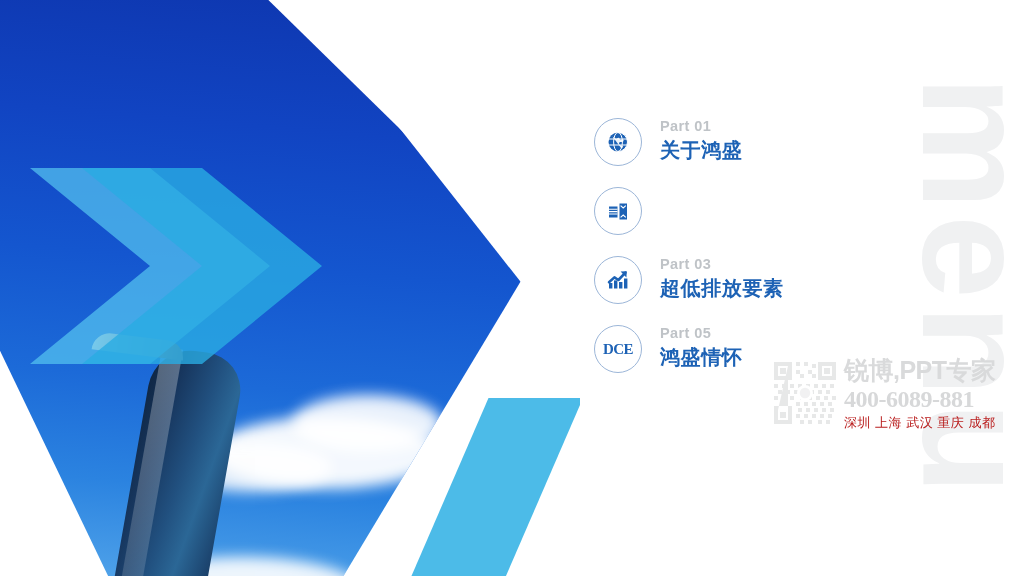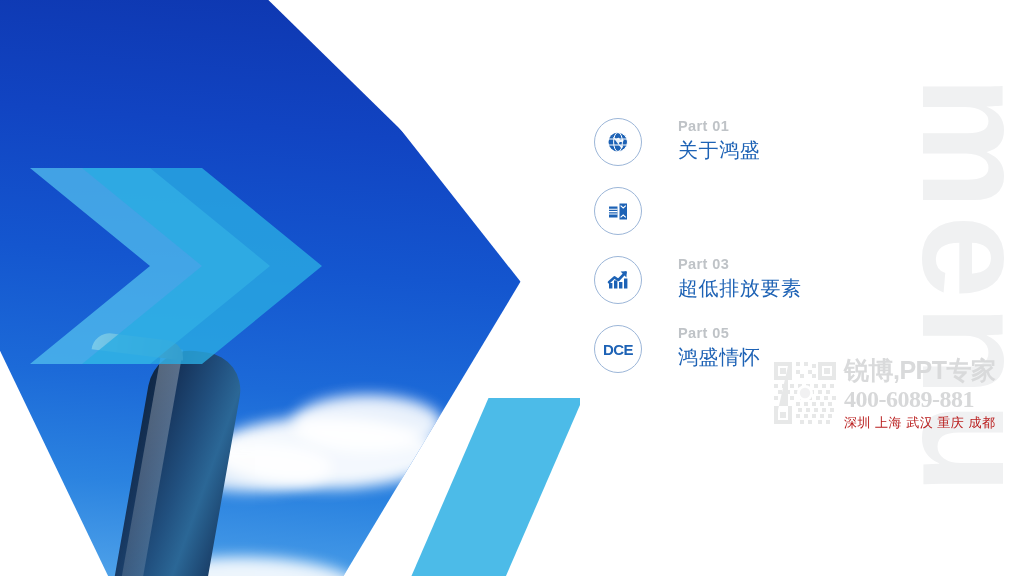--- a/index.html
+++ b/index.html
@@ -248,46 +248,46 @@
     border: 1.3px solid #9cb6d8;
     border-radius: 50%;
     box-sizing: border-box;
     display: flex;
     align-items: center;
     justify-content: center;
   }
   .menu-icon svg { display: block; }
   .menu-text {
     position: absolute;
-    left: 84px;
+    left: 66px;
     top: -2px;
   }
   .part-label {
     font-size: 14.5px;
     font-weight: bold;
     color: #bfc3c7;
     letter-spacing: .4px;
     line-height: 20px;
     white-space: nowrap;
   }
   .part-title {
     font-size: 20px;
-    font-weight: normal;
+    font-weight: bold;
     color: #1d62b5;
     letter-spacing: .6px;
     line-height: 27px;
     white-space: nowrap;
     margin-top: 1px;
   }
   .dce-text {
     font-size: 15px;
     font-weight: bold;
     color: #1d62b5;
     letter-spacing: -0.6px;
-    font-family: Liberation Sans, sans-serif;
+    font-family: Liberation Serif, serif;
   }
 
   
   .wordmark {
     position: absolute;
     right: -6px;
     top: 0;
     height: 576px;
     width: 110px;
     overflow: hidden;

